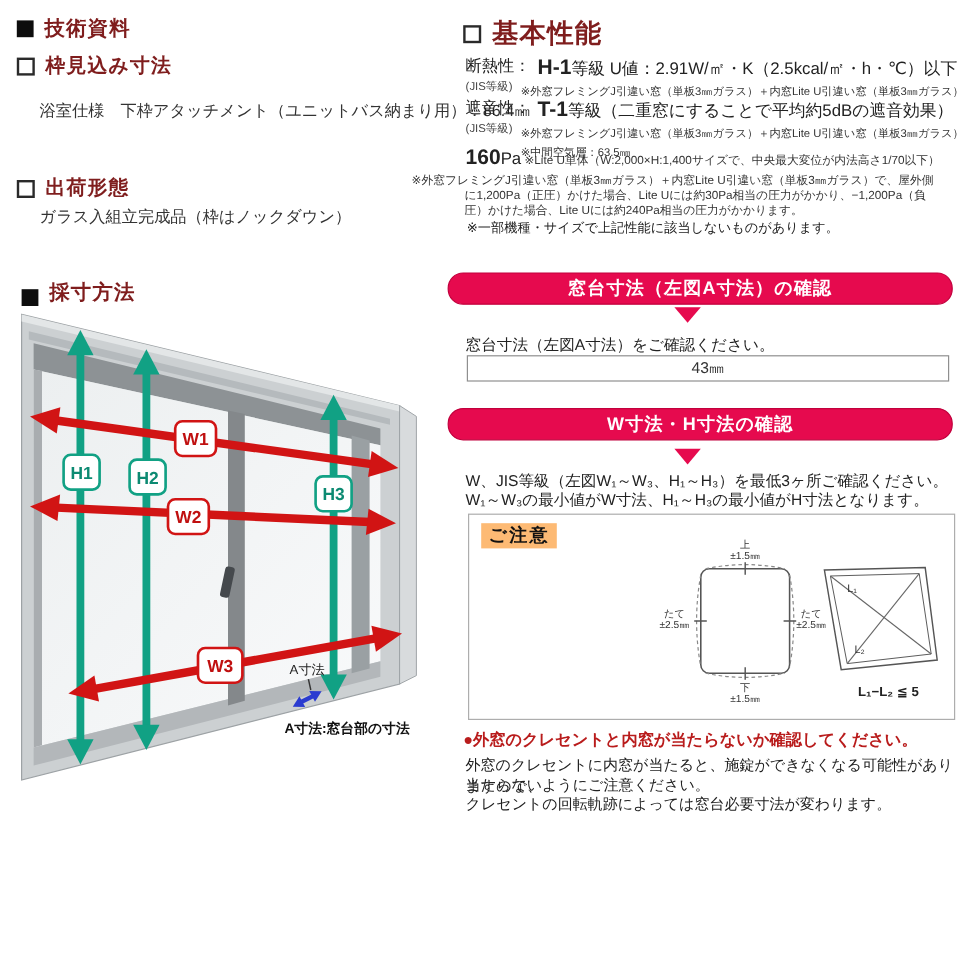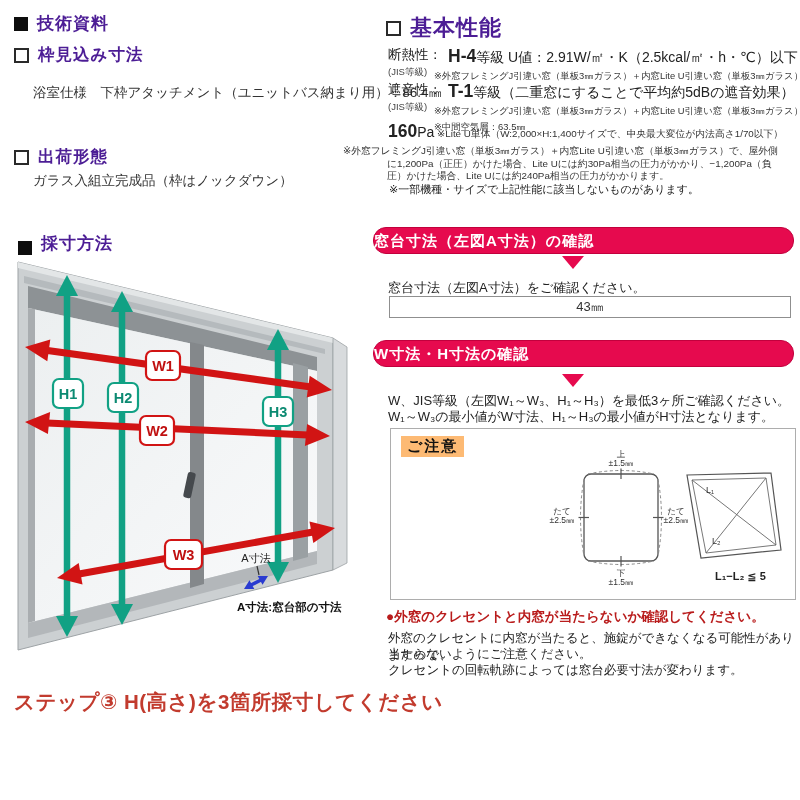--- a/index.html
+++ b/index.html
@@ -3,38 +3,38 @@
 <meta charset="utf-8">
 <style>
   html,body{margin:0;padding:0;}
   body{
     width:800px;height:800px;position:relative;overflow:hidden;
     background:#ffffff;color:#222;
     font-family:"Liberation Sans","DejaVu Sans",sans-serif;
   }
   .abs{position:absolute;}
   
-  .sec-h{position:absolute;display:flex;align-items:center;gap:9px;font-weight:bold;font-size:17px;color:#4c1d95;letter-spacing:1px;}
+  .sec-h{position:absolute;display:flex;align-items:center;gap:9px;font-weight:bold;font-size:17px;color:#7f1d1d;letter-spacing:1px;}
   .sq-filled{width:14px;height:14px;background:#0d0d0d;flex:0 0 auto;}
   .sq-outline{width:11px;height:11px;border:2.5px solid #2a2a2a;background:#fff;flex:0 0 auto;}
   .body-line{position:absolute;font-size:13.5px;color:#333;}
   
   .perf-row{position:absolute;left:388px;width:410px;display:flex;}
   .perf-label{width:60px;flex:0 0 auto;font-size:13.5px;color:#222;}
   .perf-sub{display:block;font-size:9.5px;color:#444;margin-top:2px;}
   .perf-content{flex:1;}
   .perf-main{font-size:14px;color:#222;white-space:nowrap;}
   .perf-strong{font-size:17.5px;font-weight:bold;}
   .perf-inline-note{font-size:9.8px;color:#333;}
   .perf-note{font-size:9.4px;color:#333;margin-top:3px;white-space:nowrap;margin-left:-14px;}
   .wind-note{font-size:9.8px;color:#333;margin-top:3px;margin-left:-45px;width:394px;padding-left:44px;text-indent:-44px;line-height:12.6px;white-space:normal;}
   .perf-footnote{position:absolute;left:389px;top:182px;font-size:11px;color:#222;}
   
   .banner{position:absolute;left:373px;width:419px;height:25px;background:#e60a4e;border:1px solid #c2003d;
-    border-radius:13px;color:#fff;font-weight:bold;font-size:15px;text-align:left;line-height:25px;letter-spacing:1px;}
+    border-radius:13px;color:#fff;font-weight:bold;font-size:15px;text-align:center;line-height:25px;letter-spacing:1px;}
   .tri{position:absolute;left:562px;width:0;height:0;border-left:11px solid transparent;border-right:11px solid transparent;border-top:13px solid #e60a4e;}
   .valbox{position:absolute;left:389px;top:296px;width:400px;height:20px;border:1px solid #8f8f8f;
     text-align:center;line-height:20px;font-size:13px;color:#333;}
   .small-line{position:absolute;font-size:13px;color:#222;}
   
   .caution{position:absolute;left:390px;top:428px;width:404px;height:170px;border:1px solid #adadad;background:#fff;}
   .caution-title{position:absolute;left:10px;top:7px;background:#fdba74;font-weight:bold;font-size:15px;color:#111;padding:1px 6px;letter-spacing:2px;}
   .caution-body{position:absolute;left:10px;top:37px;width:162px;font-size:12.5px;line-height:1.55;color:#222;}
   .caution-svg{position:absolute;left:152px;top:8px;}
   
@@ -145,21 +145,21 @@
   <span class="sq-outline"></span>
   <span>基本性能</span>
 </div>
 
 <div class="perf-row" style="top:46px;">
   <div class="perf-label">
     <span>断熱性：</span>
     <span class="perf-sub">(JIS等級)</span>
   </div>
   <div class="perf-content">
-    <div class="perf-main"><span class="perf-strong">H-4</span><span>等級</span><span> U値：2.91W/㎡・K（2.5kcal/㎡・h・℃）以下</span></div>
+    <div class="perf-main"><span class="perf-strong">H-1</span><span>等級</span><span> U値：2.91W/㎡・K（2.5kcal/㎡・h・℃）以下</span></div>
     <div class="perf-note">※外窓フレミングJ引違い窓（単板3㎜ガラス）＋内窓Lite U引違い窓（単板3㎜ガラス）使用時</div>
   </div>
 </div>
 
 <div class="perf-row" style="top:81px;">
   <div class="perf-label">
     <span>遮音性：</span>
     <span class="perf-sub">(JIS等級)</span>
   </div>
   <div class="perf-content">
@@ -229,14 +229,13 @@
     </g>
   </svg>
 </div>
 
 <div class="crescent-head">●外窓のクレセントと内窓が当たらないか確認してください。</div>
 <div class="crescent-line" style="top:630px;">外窓のクレセントに内窓が当たると、施錠ができなくなる可能性がありますので、</div>
 <div class="crescent-line" style="top:646px;">当たらないようにご注意ください。</div>
 <div class="crescent-line" style="top:662px;">クレセントの回転軌跡によっては窓台必要寸法が変わります。</div>
 
 <div class="steps">
-  <div>ステップ③ H(高さ)を3箇所採寸してください</div>
 </div>
 
 </body></html>

